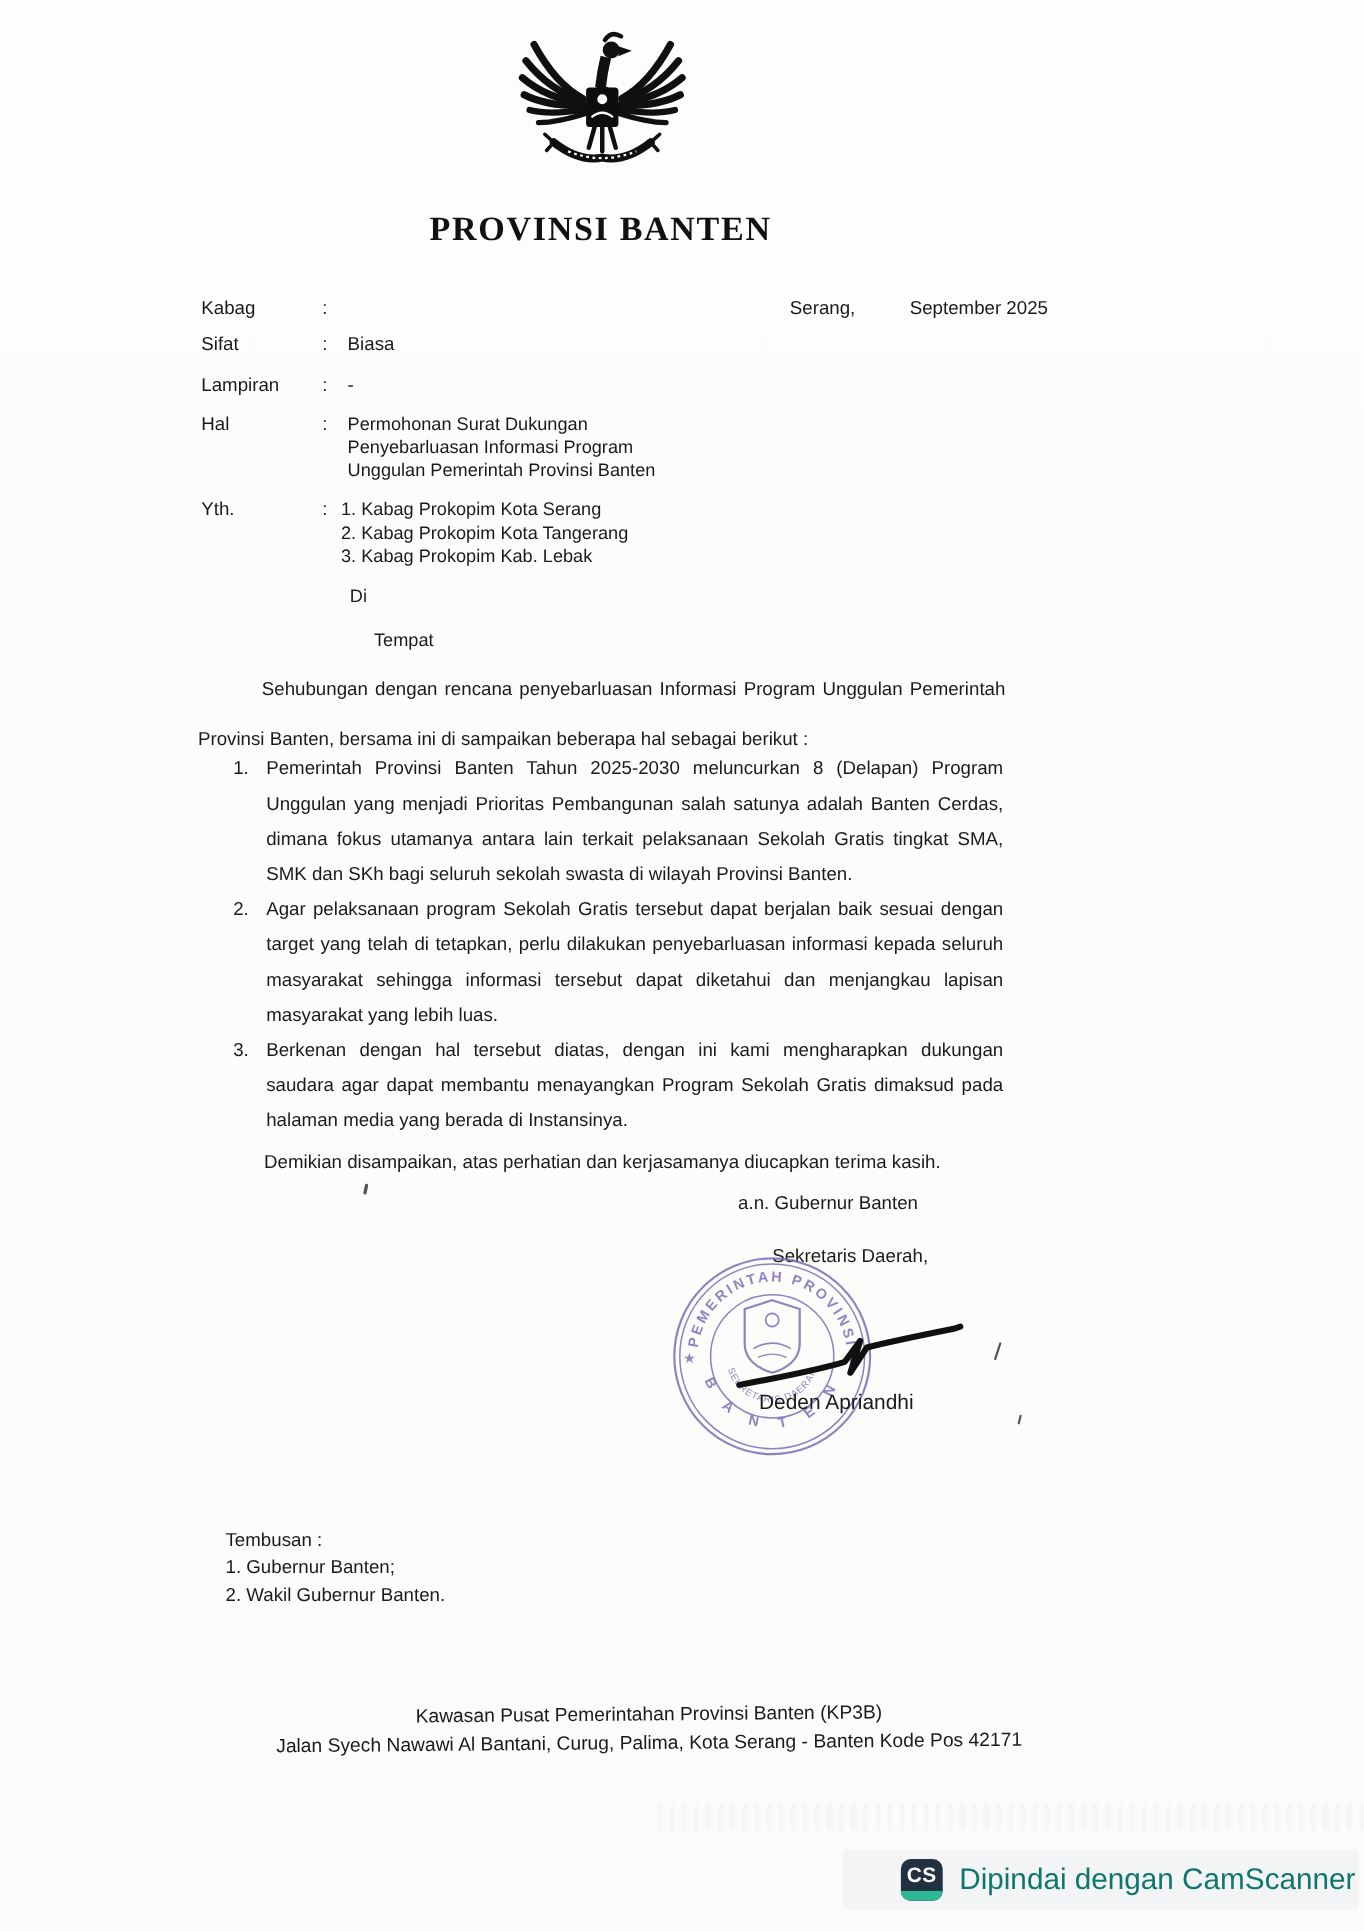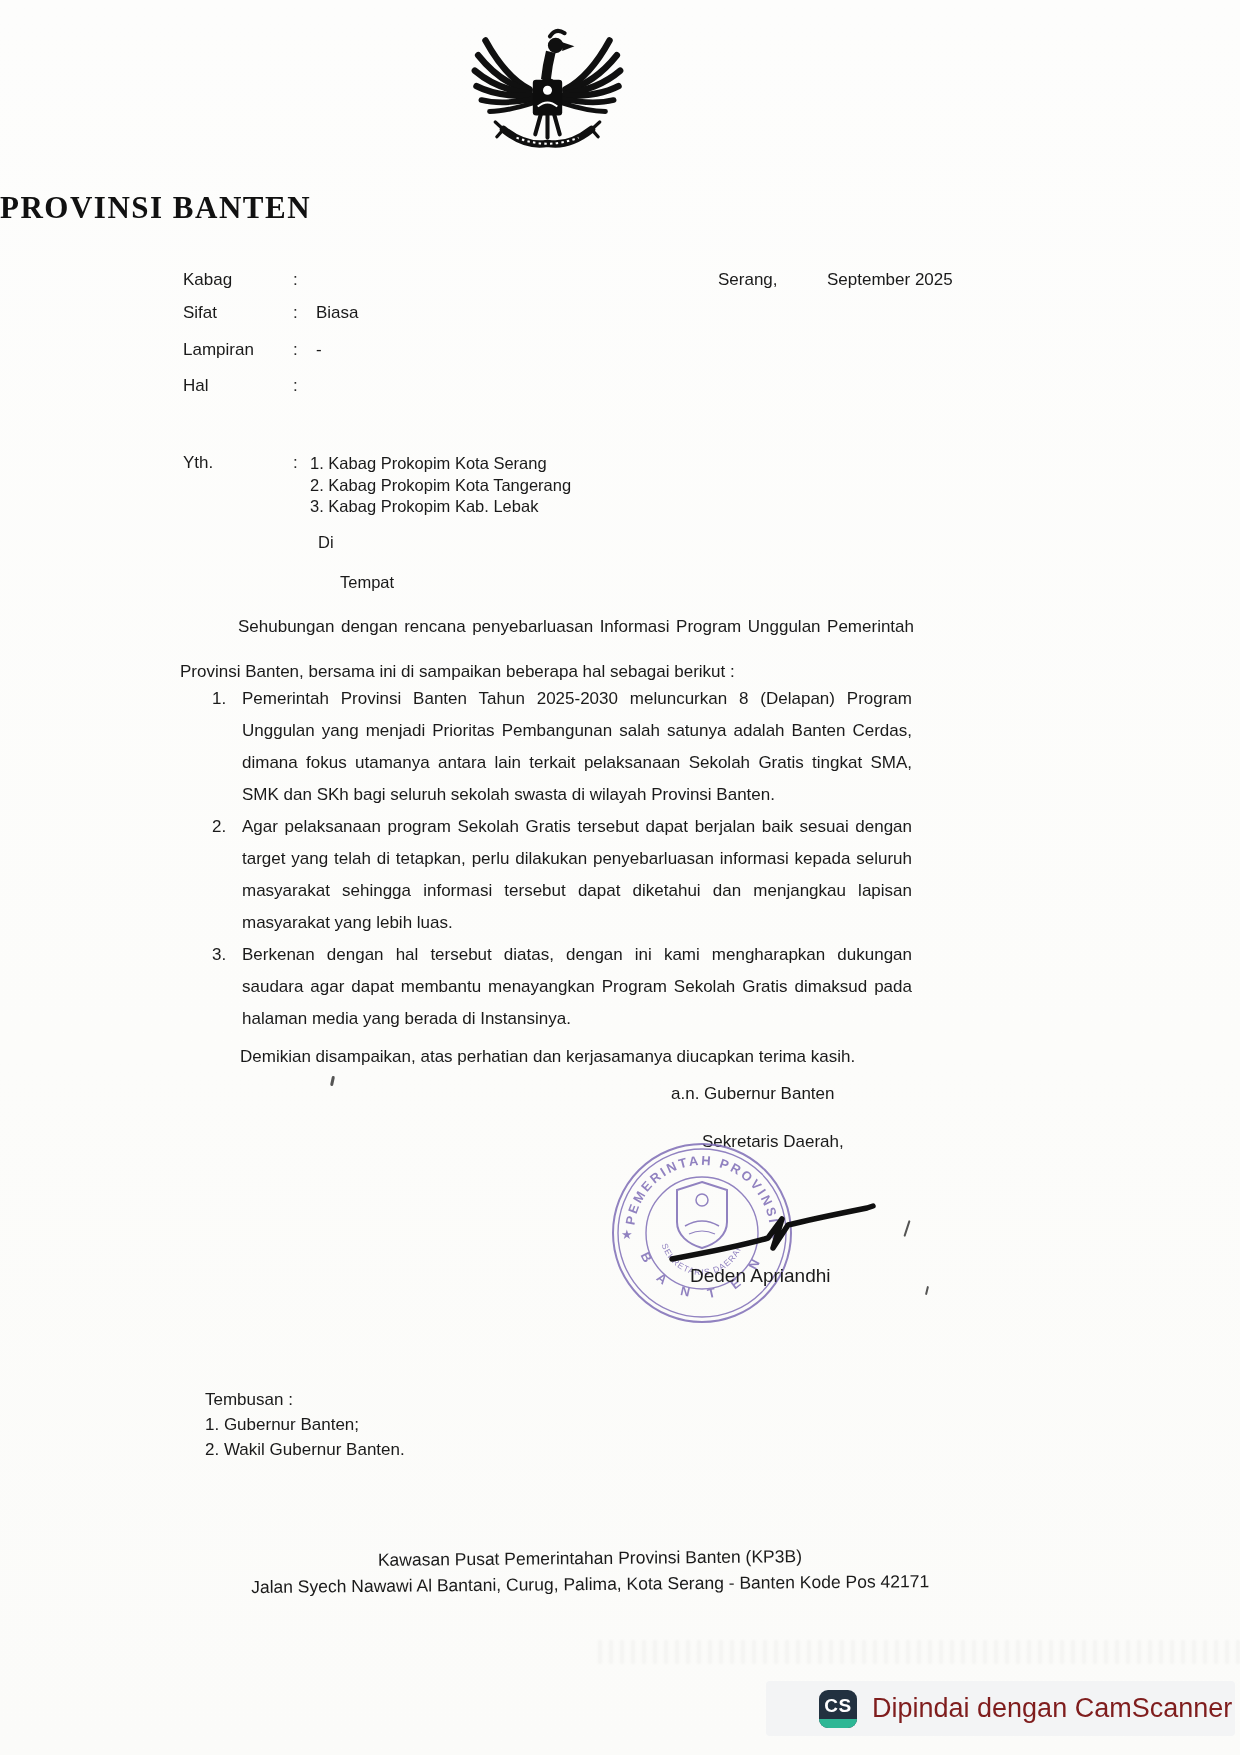--- a/index.html
+++ b/index.html
@@ -8,21 +8,21 @@
     position:relative;
     background:linear-gradient(180deg,#fdfdfc 0%,#fcfcfa 60%,#fbfbf9 100%);
     font-family:"Liberation Sans", sans-serif;
     color:#1a1a1a;
     overflow:hidden;
   }
   .abs { position:absolute; }
   
   .emblem-box { left:470px; top:10px; width:155px; height:154px; }
   .doc-title {
-    left:0; top:190px; width:1092px; 
+    left:0; top:190px; width:1092px; text-align:center;
     font-family:"Liberation Serif", serif; font-weight:bold;
     font-size:31px; letter-spacing:1.5px; color:#111;
   }
   
   .meta-row { left:0; top:0; width:1240px; height:22px; font-size:17px; }
   .m-label { position:absolute; left:183px; white-space:nowrap; }
   .m-colon { position:absolute; left:293px; color:#2a2a2a; }
   .m-value { position:absolute; left:316px; white-space:nowrap; }
   .hal-lines, .yth-lines { position:absolute; left:316px; font-size:16.5px; line-height:21px; white-space:nowrap; }
   .yth-lines { line-height:21.5px; }
@@ -70,21 +70,21 @@
   .cs-icon {
     position:relative; width:38px; height:38px; background:#223140;
     border-radius:9px; overflow:hidden; flex:0 0 auto;margin-left:31px;
   }
   .cs-icon .cs-glyph {
     position:absolute; left:0; right:0; top:1px; height:29px;
     color:#fff; font-weight:bold; font-size:19px; text-align:center; line-height:29px;
     letter-spacing:.5px;
   }
   .cs-icon .cs-teal { position:absolute; left:0; right:0; bottom:0; height:9px; background:#2eb795; }
-  .cs-text { font-size:27px; color:#7f1d1d; white-space:nowrap; }
+  .cs-text { font-size:27px; color:#0f766e; white-space:nowrap; }
   svg text { font-family:"Liberation Sans", sans-serif; }
 </style>
 </head>
 <body>
 
 <div class="abs emblem-box">
   <svg width="155" height="154" viewBox="5 5 190 168" xmlns="http://www.w3.org/2000/svg">
     <g stroke="#101010" fill="none" stroke-linecap="round">
 
       <path d="M78,92 Q48,76 24,32" stroke-width="8"></path>
@@ -142,20 +142,25 @@
 
 <div class="abs meta-row" style="top:340px">
   <span class="m-label">Lampiran</span>
   <span class="m-colon">:</span>
   <span class="m-value">-</span>
 </div>
 
 <div class="abs meta-row" style="top:376px">
   <span class="m-label">Hal</span>
   <span class="m-colon">:</span>
+  <span class="hal-lines">
+    <div>Permohonan Surat Dukungan</div>
+    <div>Penyebarluasan Informasi Program</div>
+    <div>Unggulan Pemerintah Provinsi Banten</div>
+  </span>
 </div>
 
 <div class="abs meta-row" style="top:453px">
   <span class="m-label">Yth.</span>
   <span class="m-colon">:</span>
   <span class="yth-lines" style="left:310px">
     <div>1. Kabag Prokopim Kota Serang</div>
     <div>2. Kabag Prokopim Kota Tangerang</div>
     <div>3. Kabag Prokopim Kab. Lebak</div>
   </span>

